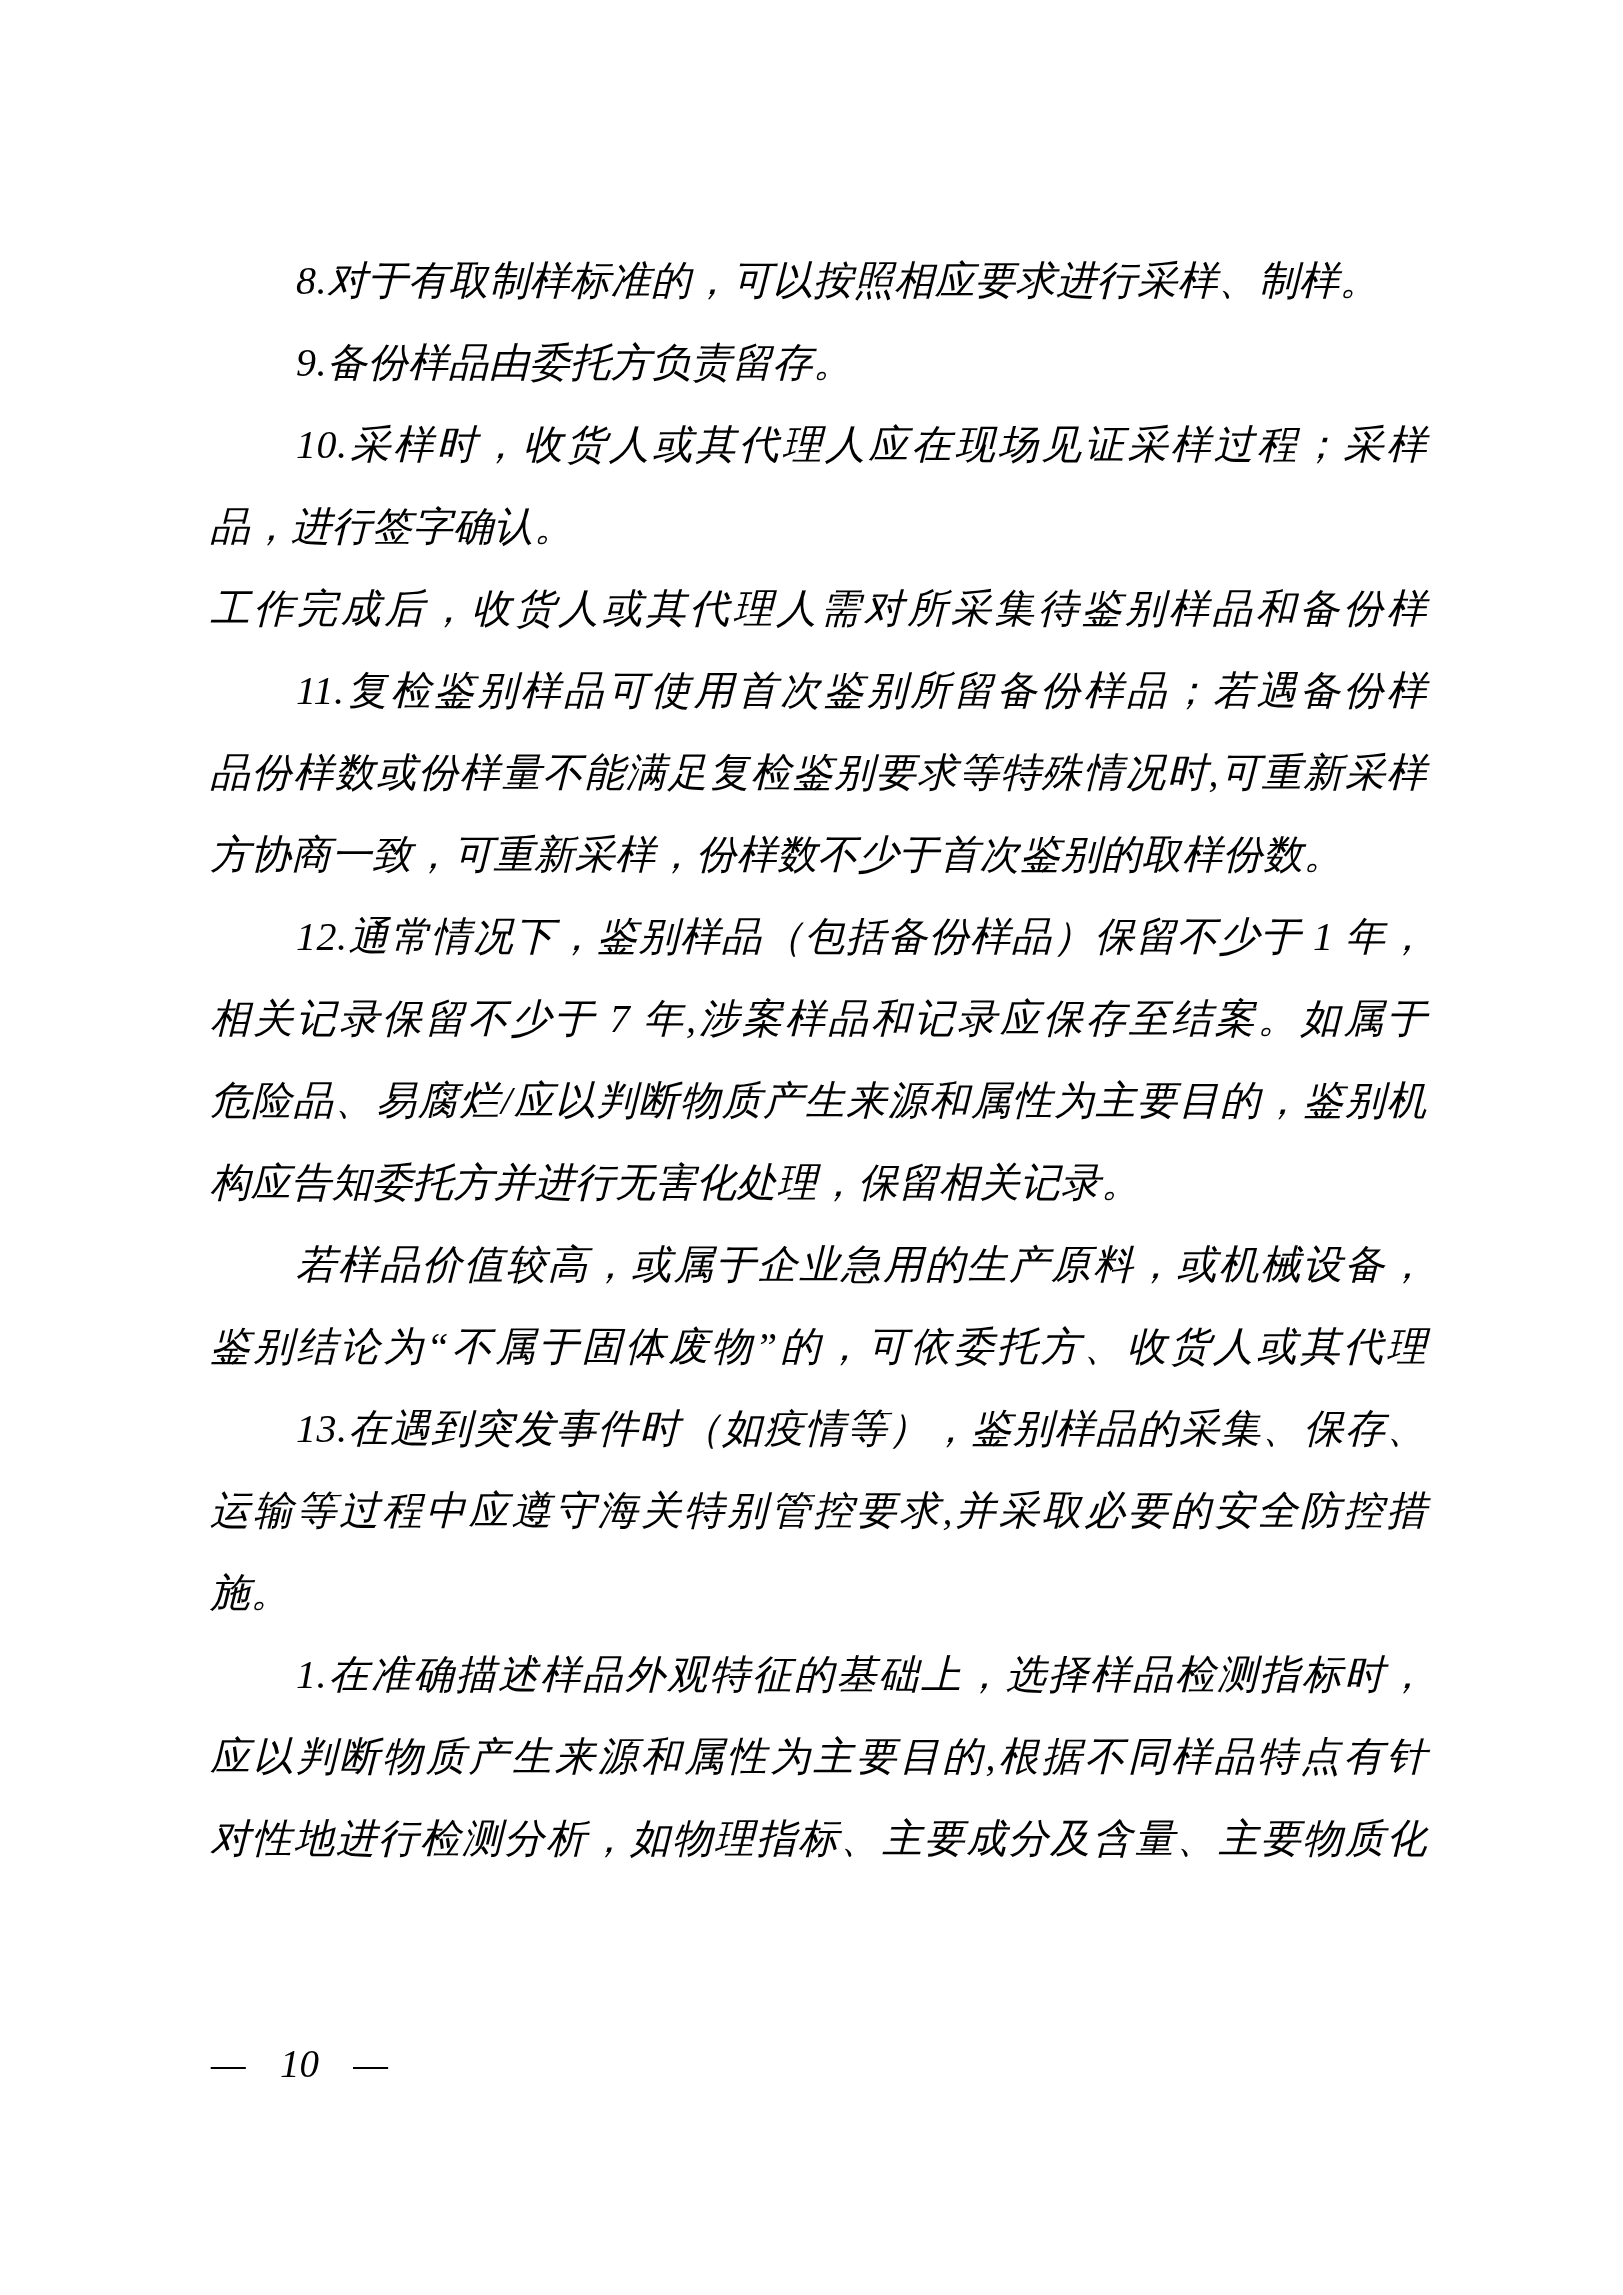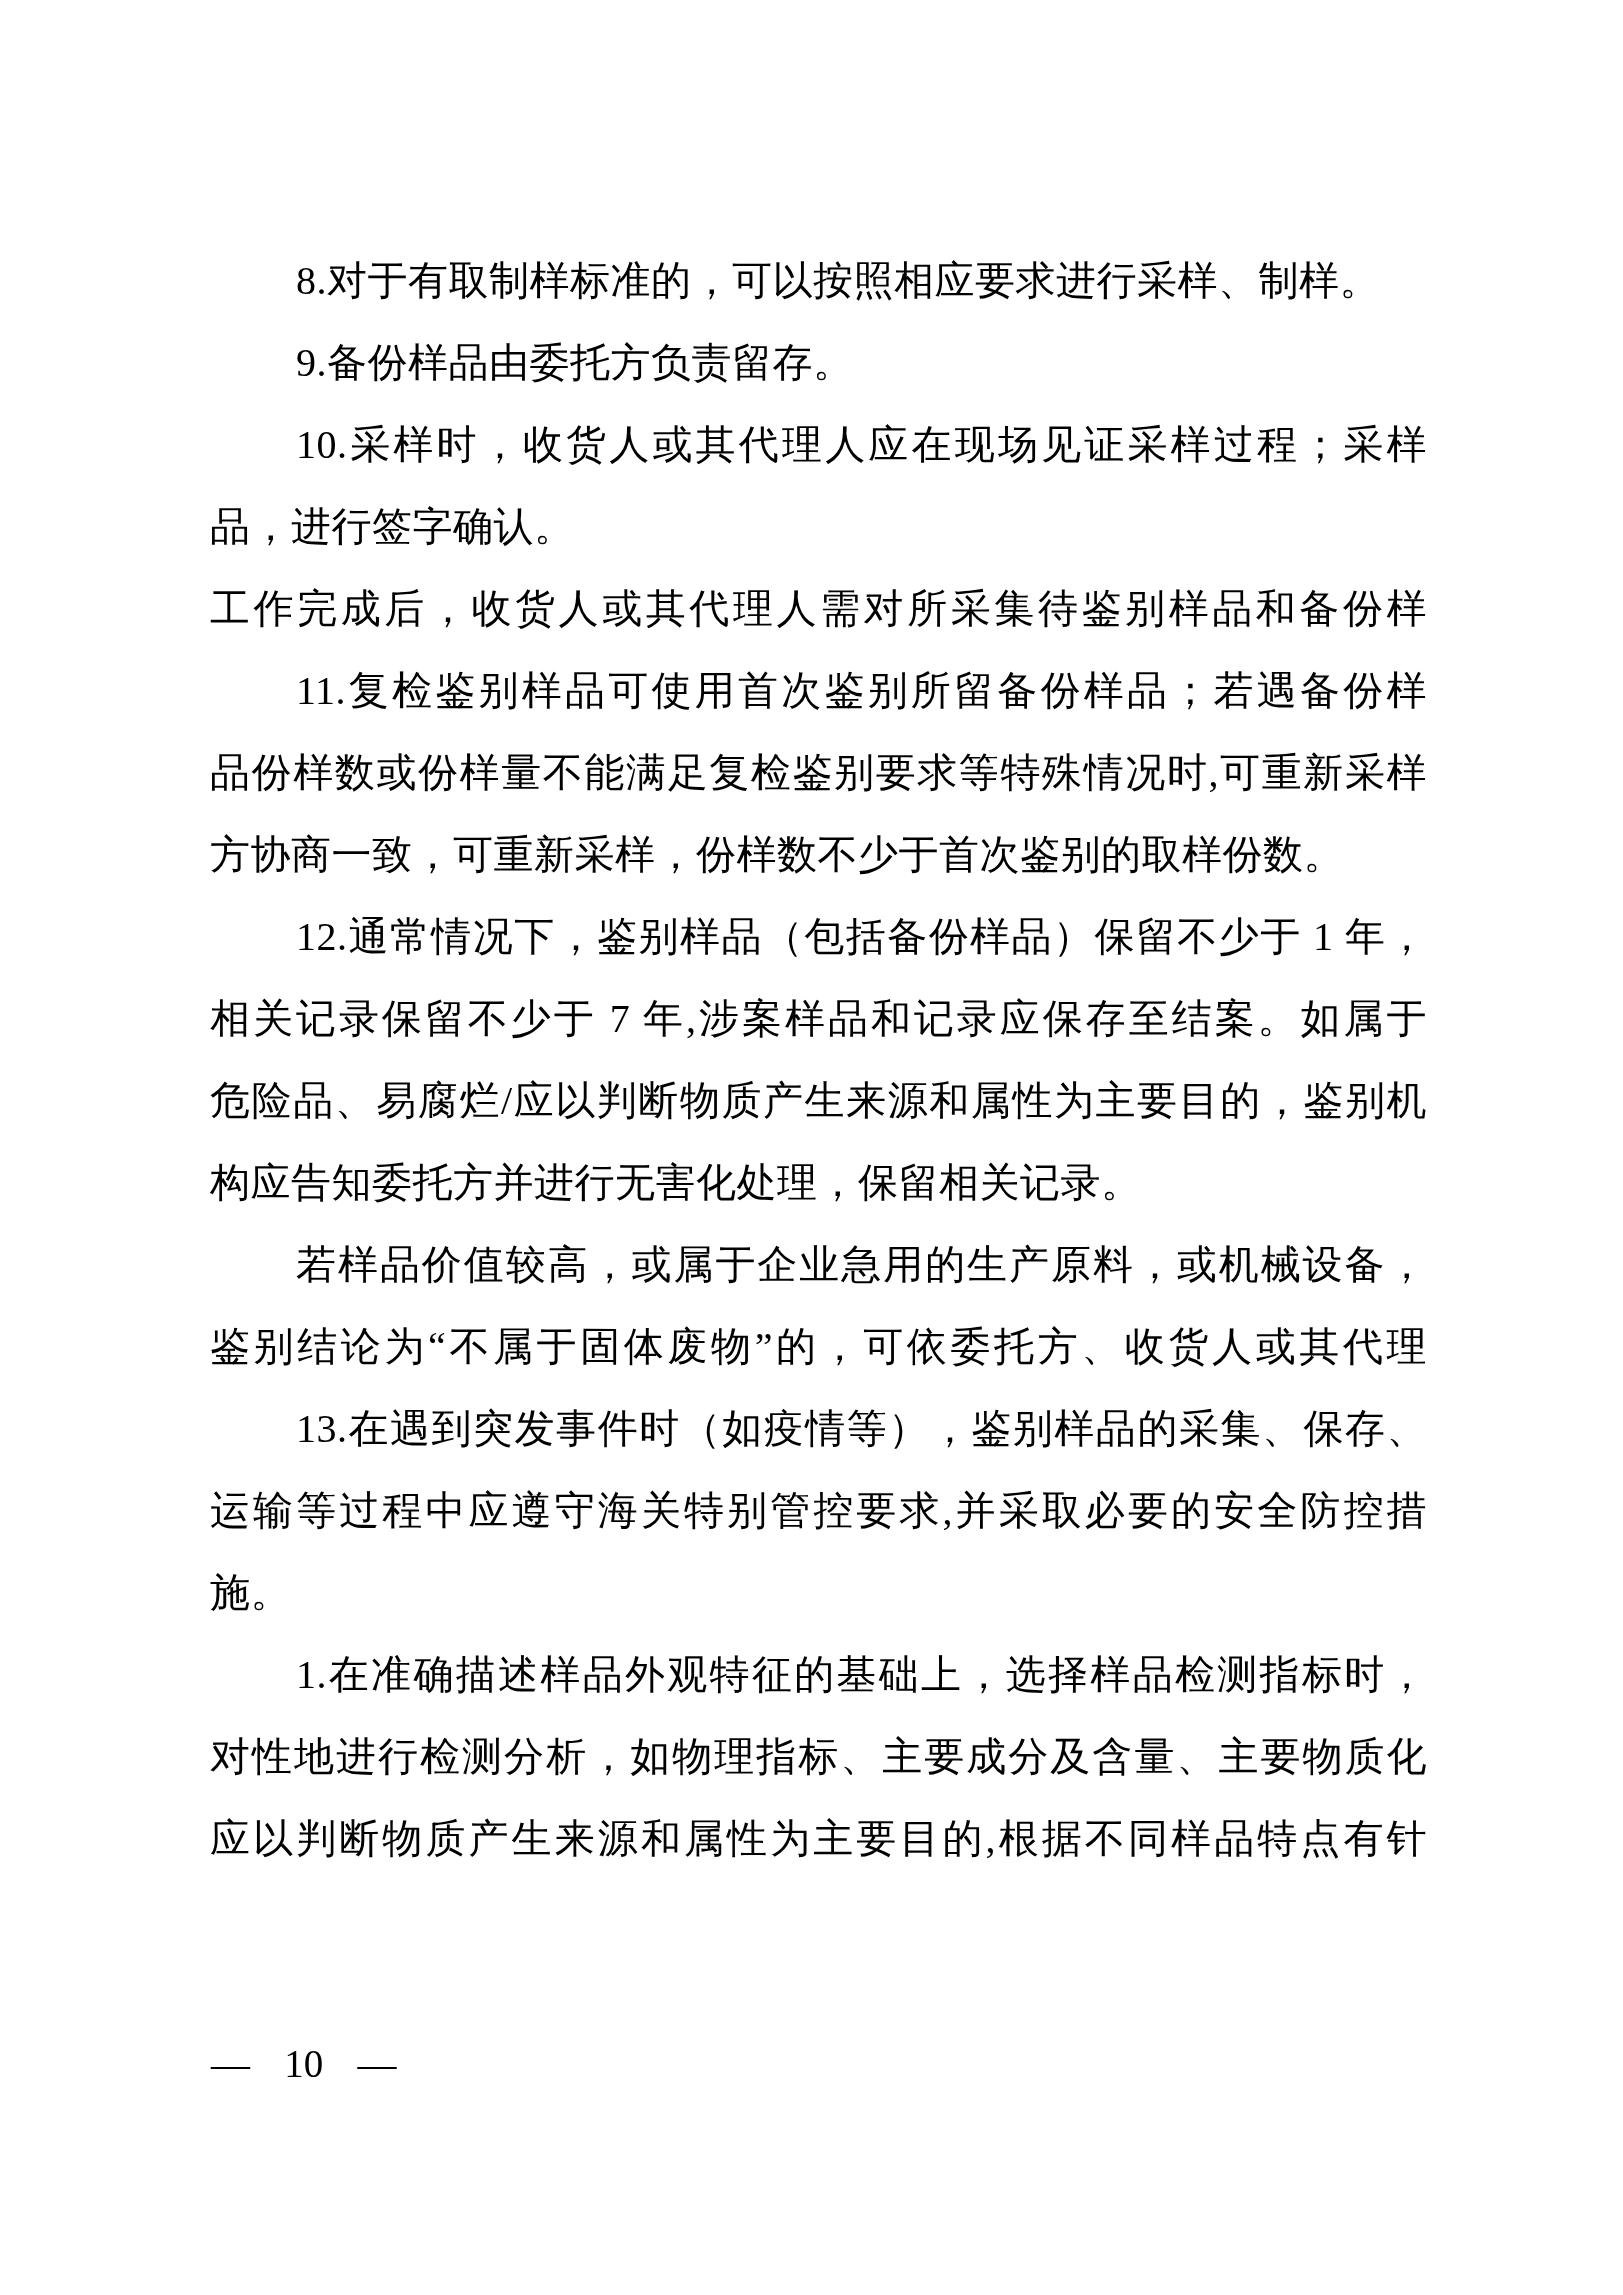--- a/index.html
+++ b/index.html
@@ -14,20 +14,21 @@
     font-family: "Liberation Serif", "DejaVu Serif", serif;
     color: #000000;
     overflow: hidden;
   }
   .page {
     position: absolute;
     left: 0; top: 0;
     width: 1623px;
     height: 2295px;
     background: #ffffff;
+    font-style: italic;
   }
   .text-block {
     position: absolute;
     left: 210px;
     top: 240px;
     width: 1217px;
   }
   .line {
     height: 82px;
     line-height: 82px;
@@ -74,20 +75,20 @@
     <div class="line indent justify">12.通常情况下，鉴别样品（包括备份样品）保留不少于 1 年，</div>
     <div class="line justify">相关记录保留不少于 7 年,涉案样品和记录应保存至结案。如属于</div>
     <div class="line justify">危险品、易腐烂/应以判断物质产生来源和属性为主要目的，鉴别机</div>
     <div class="line">构应告知委托方并进行无害化处理，保留相关记录。</div>
     <div class="line indent justify">若样品价值较高，或属于企业急用的生产原料，或机械设备，</div>
     <div class="line justify">鉴别结论为“不属于固体废物”的，可依委托方、收货人或其代理</div>
     <div class="line indent justify">13.在遇到突发事件时（如疫情等），鉴别样品的采集、保存、</div>
     <div class="line justify">运输等过程中应遵守海关特别管控要求,并采取必要的安全防控措</div>
     <div class="line">施。</div>
     <div class="line indent justify">1.在准确描述样品外观特征的基础上，选择样品检测指标时，</div>
+    <div class="line justify">应以判断物质产生来源和属性为主要目的,根据不同样品特点有针</div>
     <div class="line justify">对性地进行检测分析，如物理指标、主要成分及含量、主要物质化</div>
-    <div class="line justify">应以判断物质产生来源和属性为主要目的,根据不同样品特点有针</div>
   </div>
 
   <div class="footer">— 10 —</div>
 
 </div>
 
 
 </body></html>

